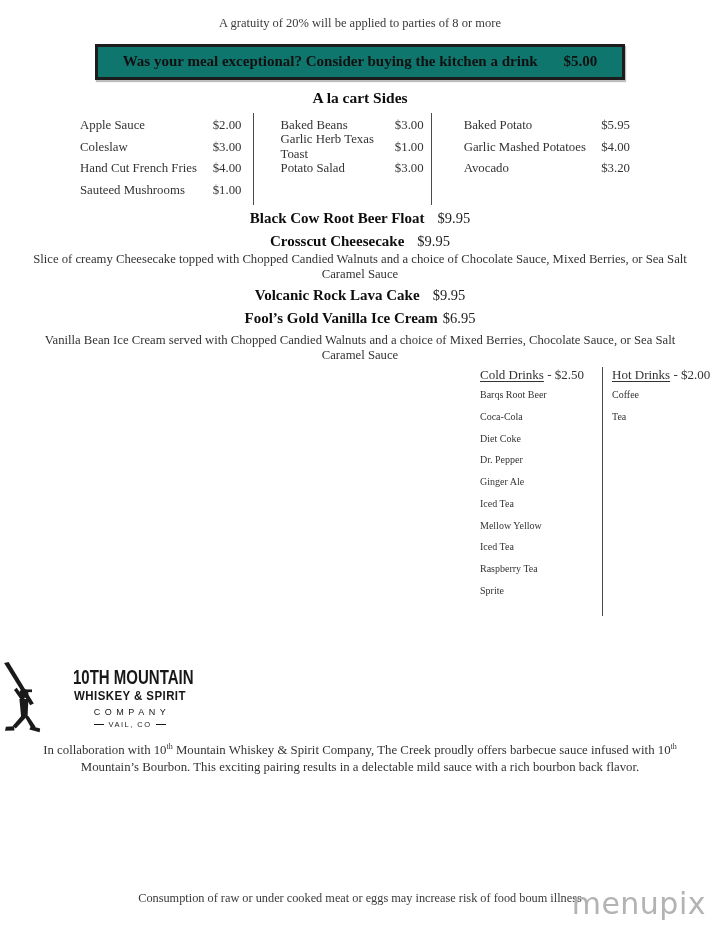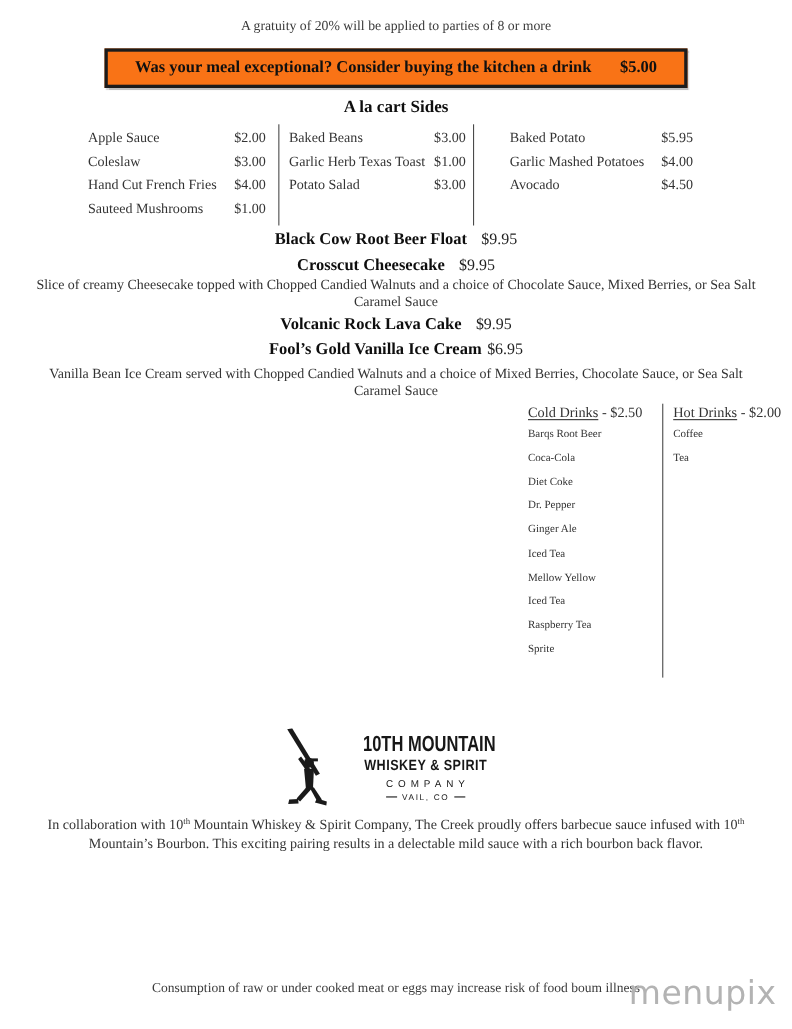--- a/index.html
+++ b/index.html
@@ -13,21 +13,21 @@
           padding:5px 0 6px;box-shadow:1px 2px 1px rgba(110,110,110,.45);}
   .banner-price{margin-left:26px;}
 
   .section-title{margin-top:9px;text-align:center;font-size:15.5px;font-weight:bold;color:#0e0e0e;
                  text-underline-offset:2px;}
 
   .sides-table{display:flex;margin:6px 0 0 80px;width:557px;}
   .sides-col{box-sizing:border-box;padding-top:2px;padding-bottom:4px;}
   .sides-col.c0{width:178px;padding-right:11px;}
   .sides-col.c1{width:184px;border-left:1px solid #4a4a4a;border-right:1px solid #4a4a4a;
-                padding-left:9px;padding-right:7px;}
+                padding-left:27px;padding-right:7px;}
   .sides-col.c2{width:187px;padding-left:8px;padding-right:7px;margin-left:24px;}
   .side-row{display:flex;justify-content:space-between;align-items:center;height:21.5px;
             font-size:12.8px;color:#333;}
 
   .desserts-title{margin-top:5px;}
   .dessert{text-align:center;}
   .dessert + .dessert{margin-top:6px;}
   .dessert-head{margin-top:5px;font-size:15px;font-weight:bold;color:#0e0e0e;line-height:17px;}
   .dessert-price{font-weight:normal;font-size:14.5px;margin-left:13px;color:#222;}
   .dessert.tight .dessert-price{margin-left:5px;}
@@ -36,21 +36,21 @@
 
   .bev-title{margin-top:9px;}
   .bev-wrap{display:flex;justify-content:flex-end;margin-top:5px;}
   .bev-col{box-sizing:border-box;padding-bottom:10px;}
   .bev-col.cold{width:122px;}
   .bev-col.hot{width:118px;border-left:1px solid #4a4a4a;padding-left:9px;}
   .bev-header{font-size:13px;height:22px;color:#333;}
   .bev-label{text-decoration:underline;text-underline-offset:2px;}
   .bev-item{height:21.7px;font-size:10px;color:#333;}
 
-  .logo{margin-top:46px;display:flex;justify-content:center;align-items:center;gap:8px;}
+  .logo{margin-top:46px;display:flex;align-items:center;gap:8px;}
   .logo-text{width:152px;text-align:center;color:#171717;font-family:"Liberation Sans","DejaVu Sans",sans-serif;}
   .logo-l1{font-weight:bold;font-size:20px;line-height:20px;white-space:nowrap;
            transform:scaleX(.75);transform-origin:center;}
   .logo-l2{font-weight:bold;font-size:13.5px;line-height:15px;letter-spacing:.5px;white-space:nowrap;
            transform:scaleX(.85);transform-origin:center;margin-top:1px;}
   .logo-l3{font-size:9px;line-height:10px;letter-spacing:4.5px;margin-top:4px;padding-left:4px;}
   .logo-l4{font-size:7.5px;line-height:9px;letter-spacing:1.5px;margin-top:3px;
            display:flex;align-items:center;justify-content:center;gap:4px;}
   .dash{display:inline-block;width:10px;height:1px;background:#171717;}
 
@@ -61,21 +61,21 @@
   .watermark{position:absolute;right:14px;bottom:16px;font-family:"DejaVu Sans",sans-serif;
              font-size:30px;line-height:30px;color:#b3b3b3;letter-spacing:.5px;}
 </style>
 </head>
 <body>
 
 <div class="page">
 
   <div class="gratuity">A gratuity of 20% will be applied to parties of 8 or more</div>
 
-  <div class="banner" style="background: #f97316; border-color: rgb(28, 28, 28);">
+  <div class="banner" style="background: #0f766e; border-color: rgb(28, 28, 28);">
     <span>Was your meal exceptional?  Consider buying the kitchen a drink</span><span class="banner-price">$5.00</span>
   </div>
 
   <div class="section-title">A la cart Sides</div>
   <div class="sides-table">
       <div class="sides-col c0">
         <div class="side-row">
           <span>Apple Sauce</span>
           <span>$2.00</span>
         </div>
@@ -110,21 +110,21 @@
         <div class="side-row">
           <span>Baked Potato</span>
           <span>$5.95</span>
         </div>
         <div class="side-row">
           <span>Garlic Mashed Potatoes</span>
           <span>$4.00</span>
         </div>
         <div class="side-row">
           <span>Avocado</span>
-          <span>$4.50</span>
+          <span>$3.20</span>
         </div>
       </div>
     </div>
 
   <div>
       <div class="dessert">
         <div class="dessert-head"><span>Black Cow Root Beer Float</span><span class="dessert-price">$9.95</span></div>
       </div>
       <div class="dessert">
         <div class="dessert-head"><span>Crosscut Cheesecake</span><span class="dessert-price">$9.95</span></div>

